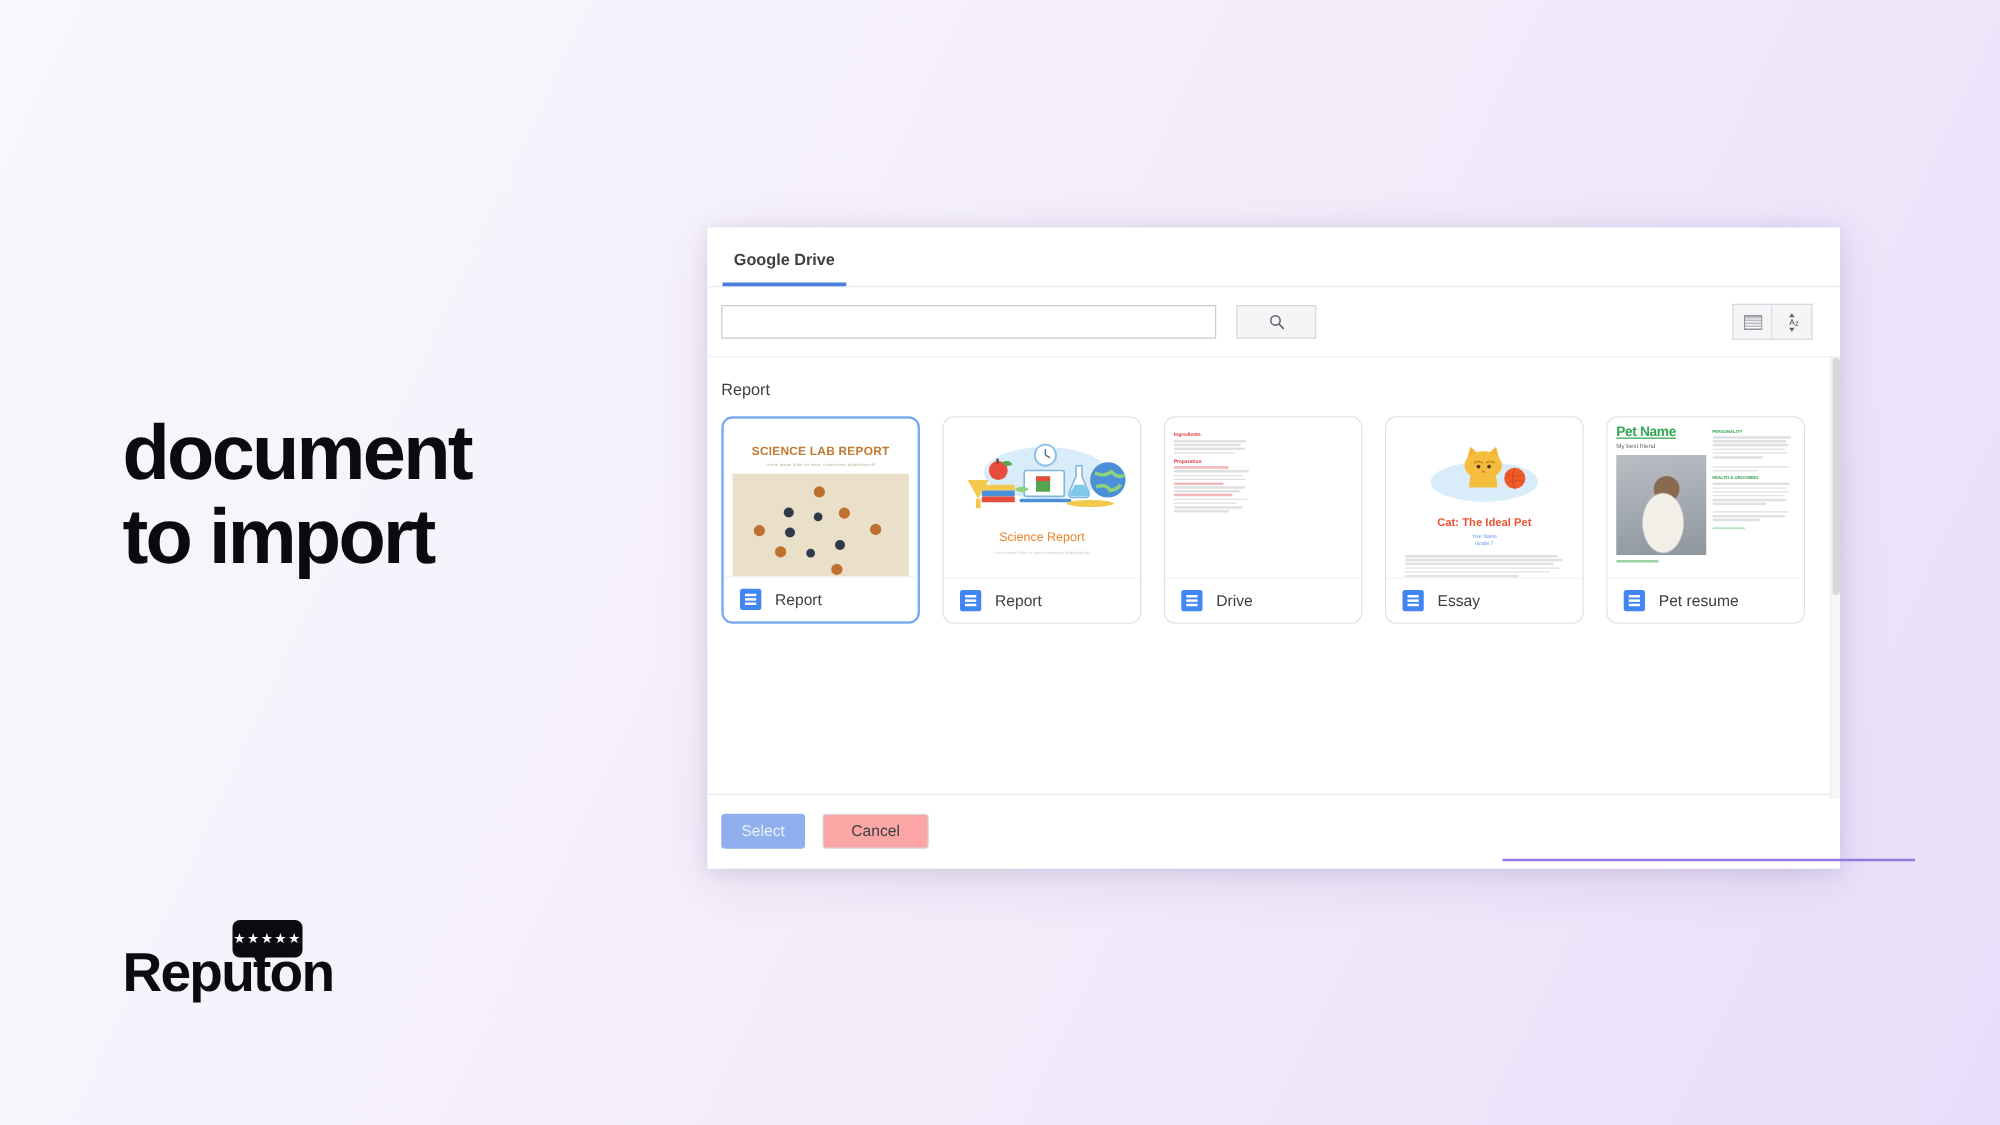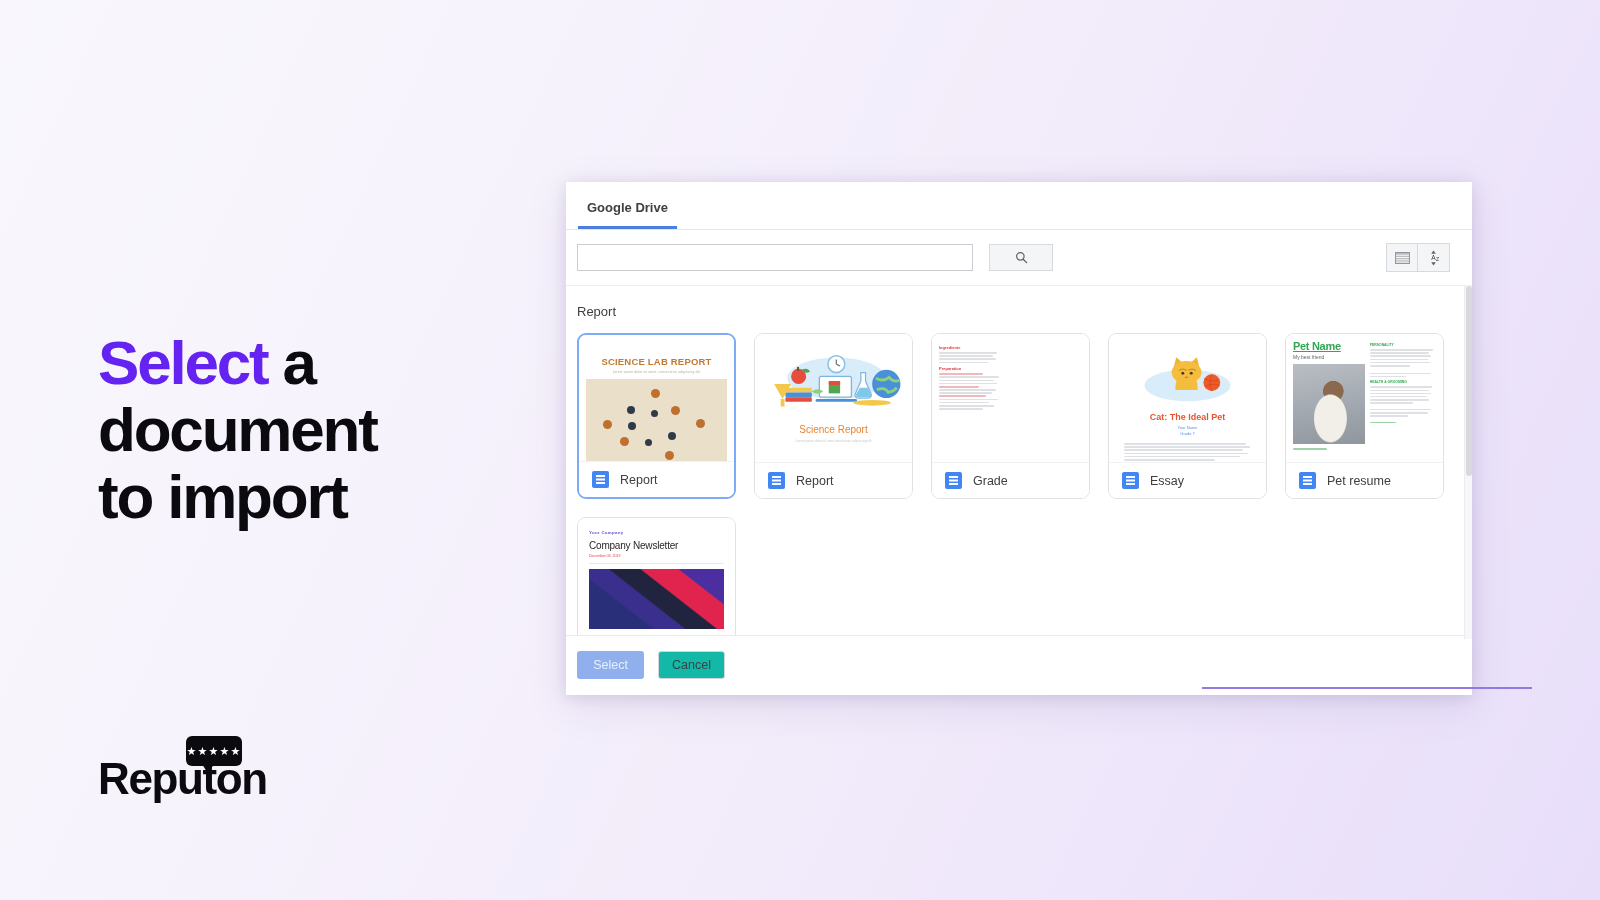--- a/index.html
+++ b/index.html
@@ -224,21 +224,21 @@
   #dialog-footer {
     height: 58px; display: flex; align-items: center;
     padding-left: 11px; gap: 14px; background: #fff;
   }
   #select-button {
     width: 67px; height: 28px; background: #8fb0ec; color: #e8effb;
     border: none; border-radius: 3px; font-size: 12.5px;
     font-family: "Liberation Sans", sans-serif; cursor: pointer;
   }
   #cancel-button {
-    width: 67px; height: 28px; background: #14b8a6; color: #3c4043;
+    width: 85px; height: 28px; background: #fca5a5; color: #3c4043;
     border: 1px solid #d3d6da; border-radius: 3px; font-size: 12.5px;
     font-family: "Liberation Sans", sans-serif; cursor: pointer;
   }
 
   #dialog-scrollbar {
     position: absolute; right: 0; top: 104px;
     width: 8px; height: 353px; background: #f7f7f9;
     border-left: 1px solid #ececef; cursor: pointer;
   }
   #dialog-scrollbar-thumb {
@@ -249,23 +249,20 @@
   #accent-underline {
     position: absolute; left: 1202px; top: 687px;
     width: 330px; height: 2px; background: #9379e0;
   }
 </style>
 </head>
 <body>
 
 <div id="left-panel">
   <div id="headline">
-    <div class="line">
-      <span class="accent">Select</span><span> a</span>
-    </div>
     <div class="line">document</div>
     <div class="line">to import</div>
   </div>
 </div>
 
 <div id="logo-block">
   <div id="logo-bubble">
     <span id="logo-stars">★★★★★</span>
   </div>
   <div id="logo-word">Reputon</div>
@@ -392,21 +389,21 @@
               <div class="mini red" style="width:74%"></div>
               <div class="mini" style="width:93%"></div>
                 <div class="mini" style="width:80%"></div>
               <div class="mini" style="width:88%"></div>
                 <div class="mini" style="width:70%"></div>
             </div>
           </div>
         </div>
         <div class="card-foot">
           <span class="doc-icon"></span>
-          <span class="card-label">Grade</span>
+          <span class="card-label">Drive</span>
         </div>
       </div>
 
       <div class="file-card">
         <div class="thumb">
           <svg viewBox="0 0 150 62" style="width:100%;height:58px;margin-top:8px">
             <ellipse cx="75" cy="40" rx="46" ry="17" fill="#d9ecfa"></ellipse>
             <path d="M60 22 l3 -12 l9 8Z" fill="#f2b233"></path>
             <path d="M88 22 l-3 -12 l-9 8Z" fill="#f2b233"></path>
             <ellipse cx="74" cy="26" rx="16" ry="12" fill="#f5bd3e"></ellipse>
@@ -473,32 +470,20 @@
             </div>
           </div>
         </div>
         <div class="card-foot">
           <span class="doc-icon"></span>
           <span class="card-label">Pet resume</span>
         </div>
       </div>
 
 
-      <div class="file-card">
-        <div class="thumb">
-          <div style="padding:6px 4px 0">
-            <div class="nl-co">Your Company</div>
-            <div class="nl-title">Company Newsletter</div>
-            <div class="nl-date">December 03, 2019</div>
-            <div class="nl-rule"></div>
-            <div class="nl-photo"></div>
-          </div>
-        </div>
-
-      </div>
 
     </div>
   </div>
 
   <div id="dialog-footer">
     <button id="select-button">Select</button>
     <button id="cancel-button">Cancel</button>
   </div>
 
   <div id="dialog-scrollbar">

